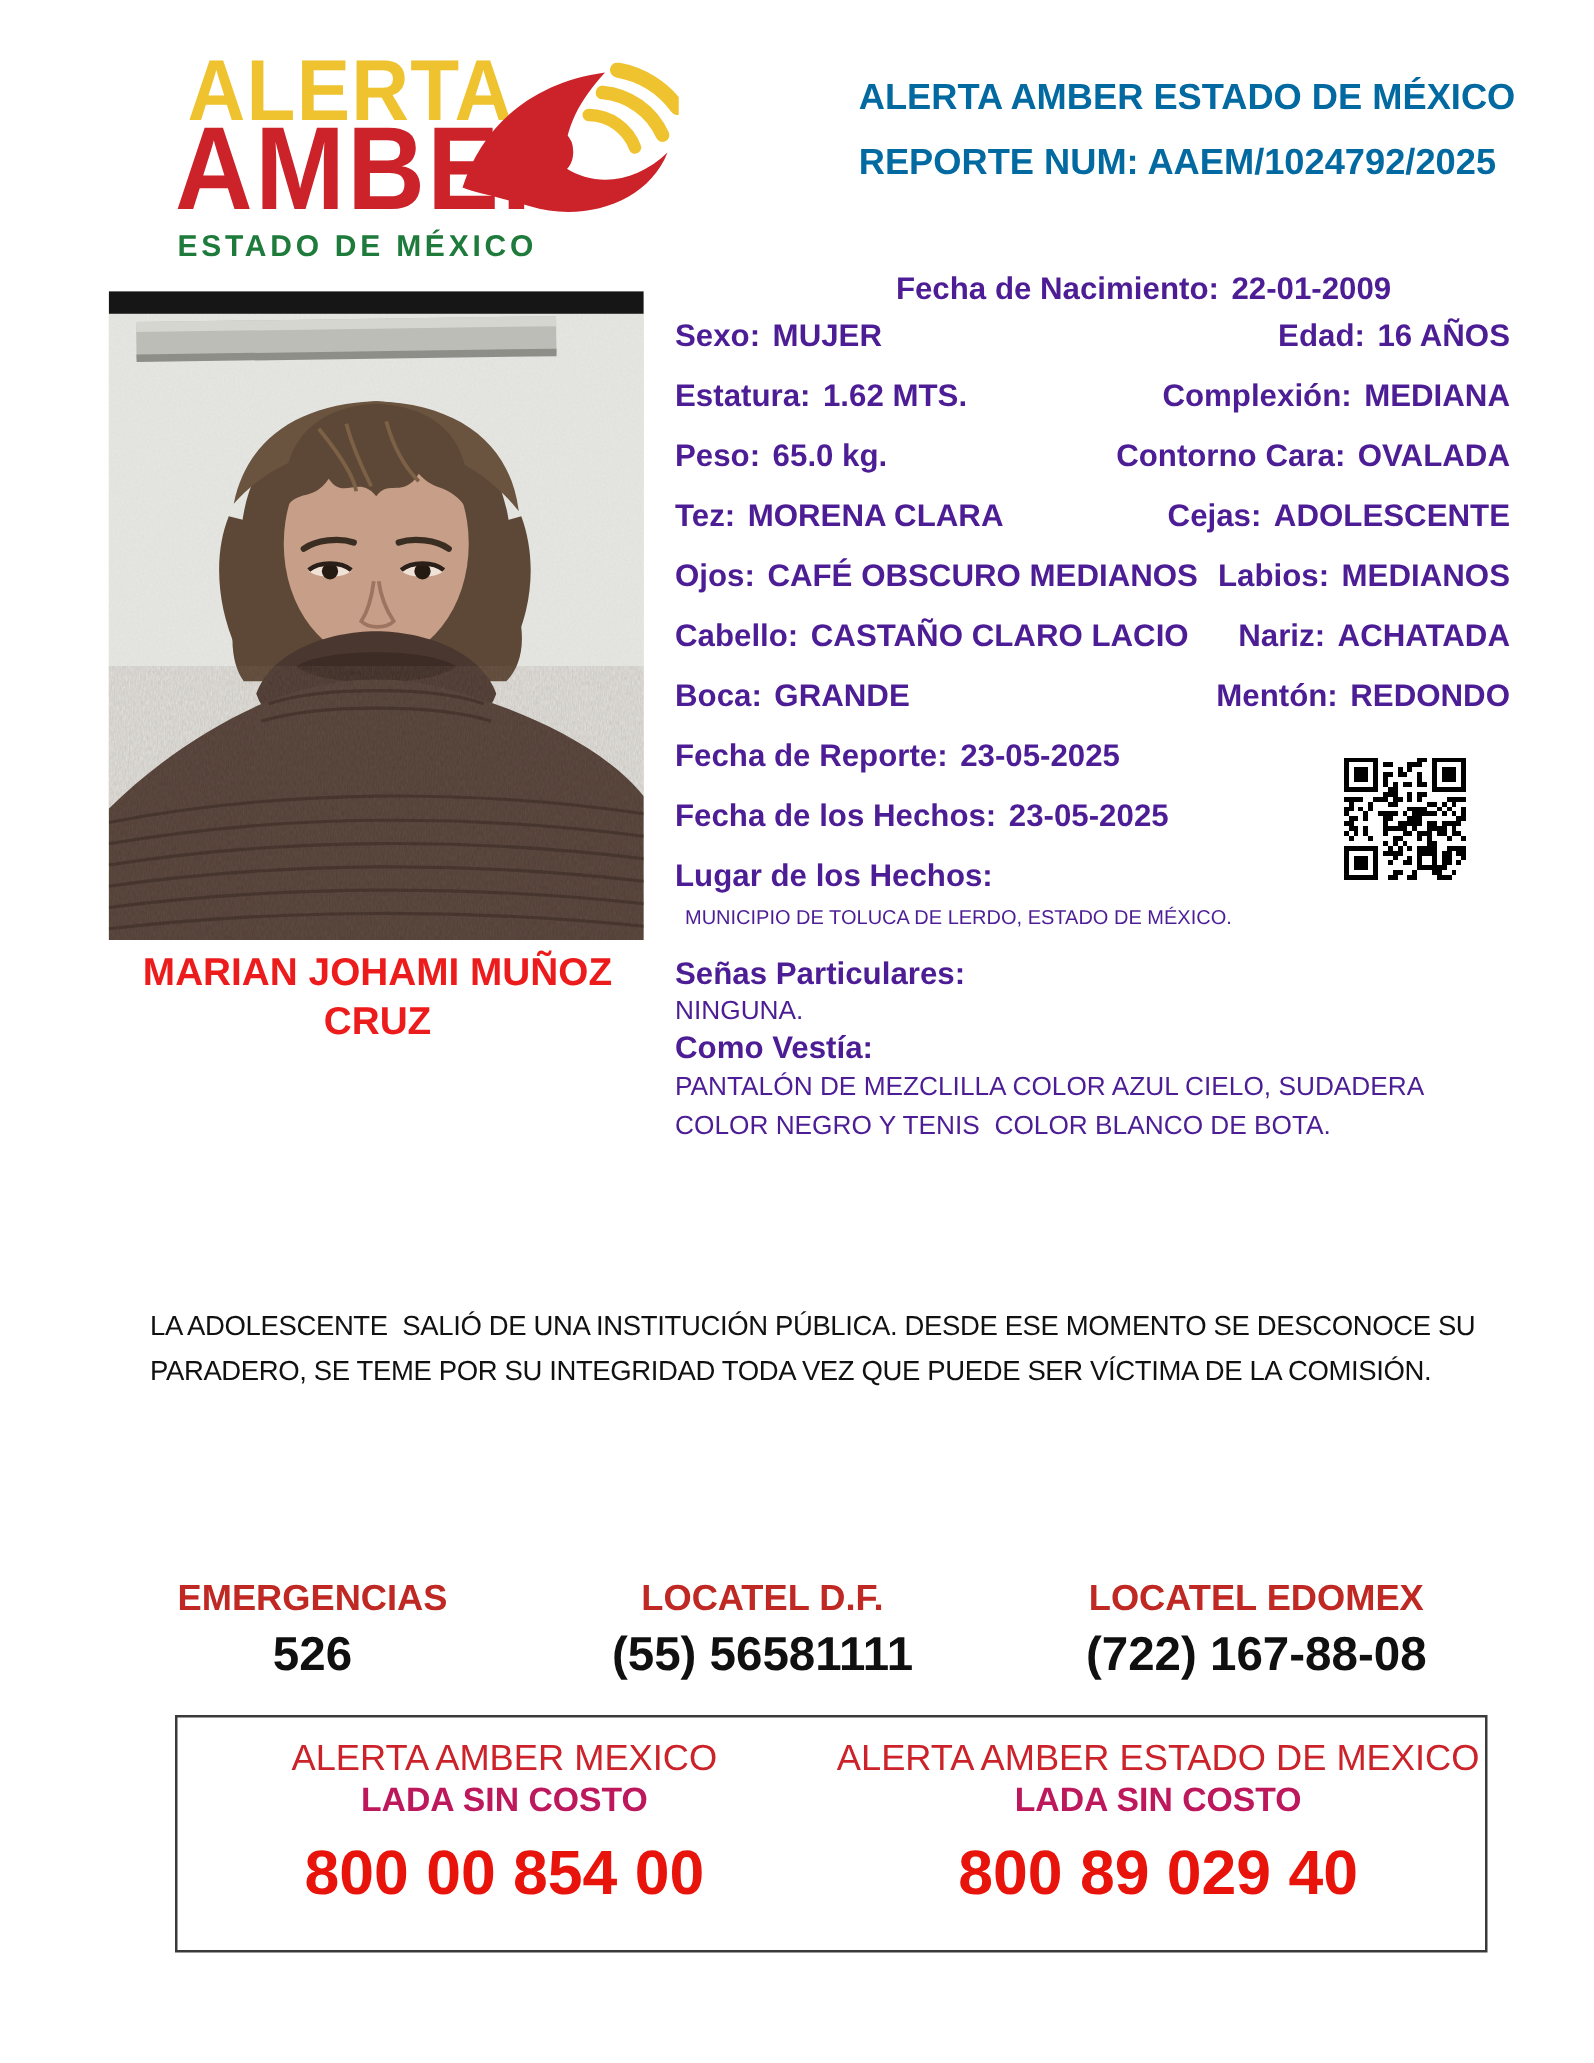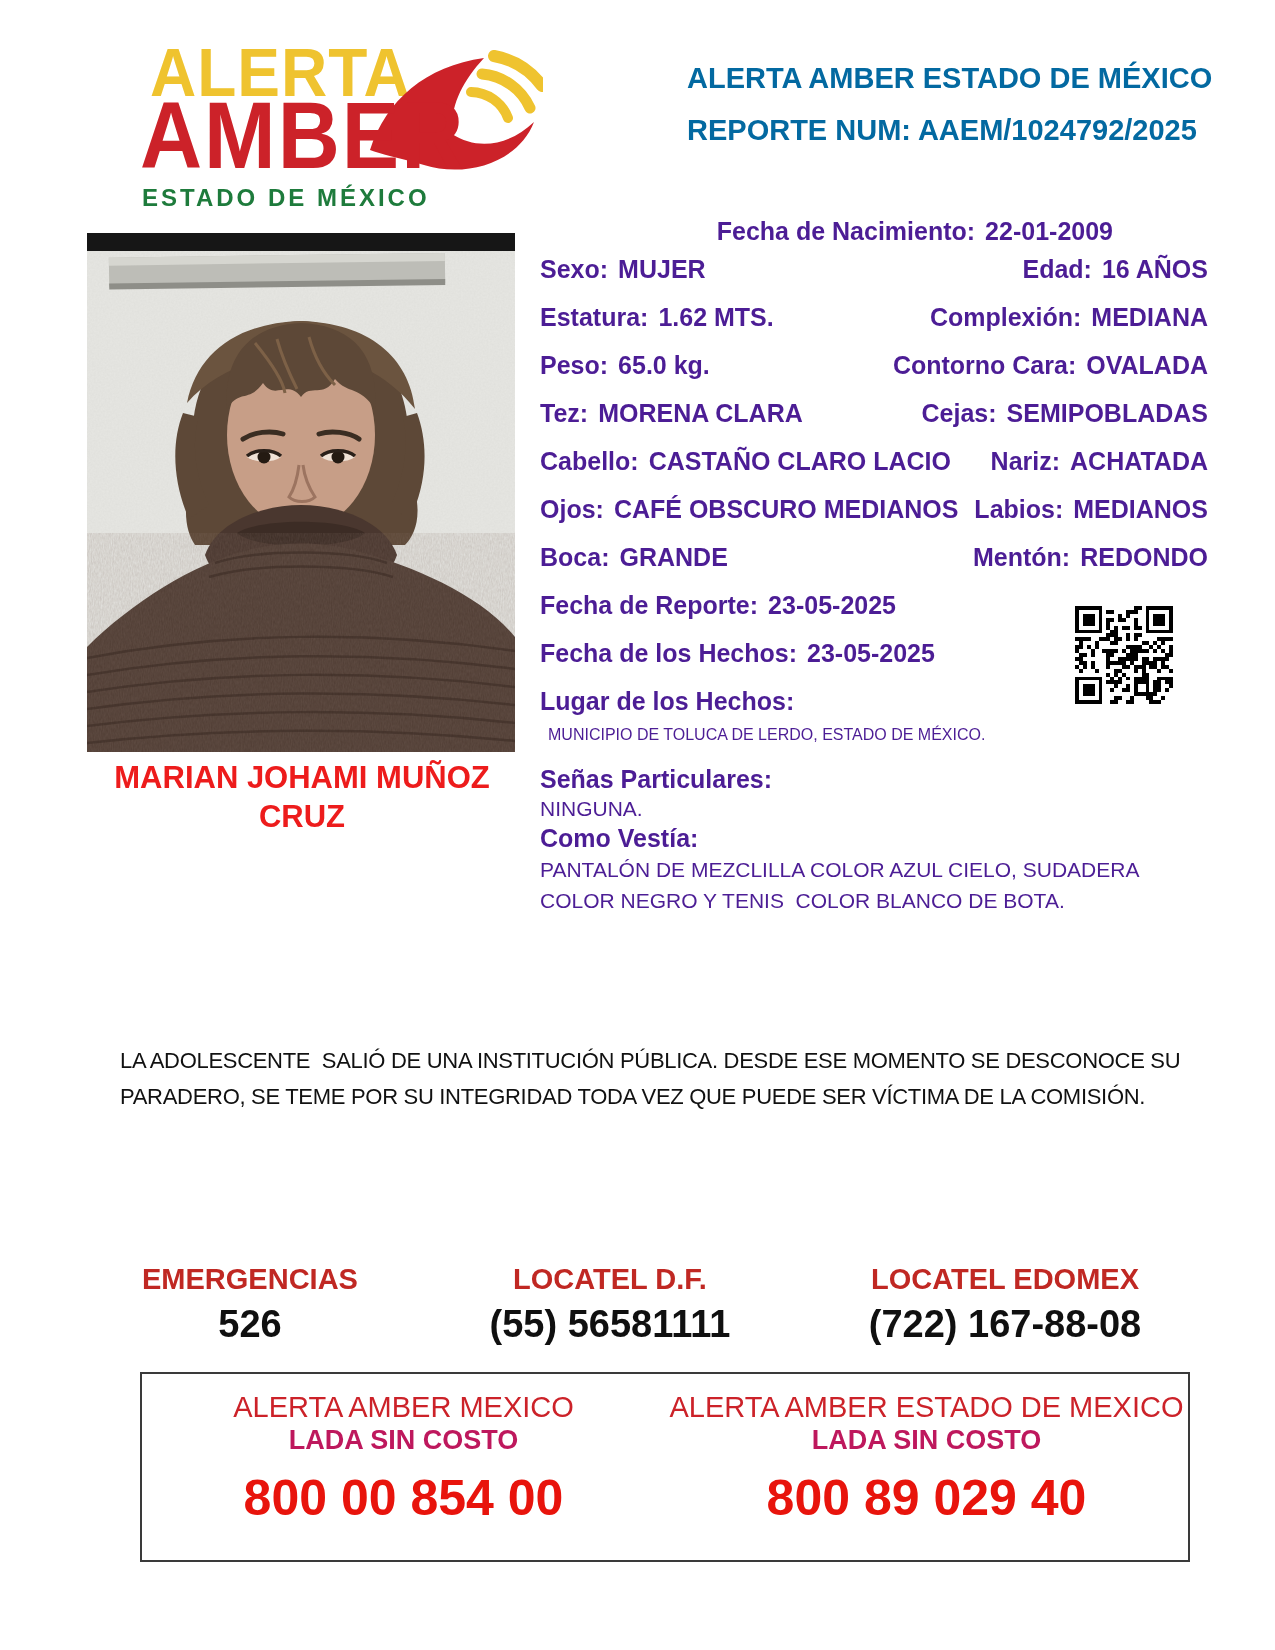--- a/index.html
+++ b/index.html
@@ -197,29 +197,29 @@
     <div class="d-row">
       <span><span class="lbl">Estatura:</span><span class="val">1.62 MTS.</span></span>
       <span><span class="lbl">Complexión:</span><span class="val">MEDIANA</span></span>
     </div>
     <div class="d-row">
       <span><span class="lbl">Peso:</span><span class="val">65.0 kg.</span></span>
       <span><span class="lbl">Contorno Cara:</span><span class="val">OVALADA</span></span>
     </div>
     <div class="d-row">
       <span><span class="lbl">Tez:</span><span class="val">MORENA CLARA</span></span>
-      <span><span class="lbl">Cejas:</span><span class="val">SEMIPOBLADAS</span></span>
+      <span><span class="lbl">Cejas:</span><span class="val">ADOLESCENTE</span></span>
+    </div>
+    <div class="d-row">
+      <span><span class="lbl">Ojos:</span><span class="val">CAFÉ OBSCURO MEDIANOS</span></span>
+      <span><span class="lbl">Labios:</span><span class="val">MEDIANOS</span></span>
     </div>
     <div class="d-row">
       <span><span class="lbl">Cabello:</span><span class="val">CASTAÑO CLARO LACIO</span></span>
       <span><span class="lbl">Nariz:</span><span class="val">ACHATADA</span></span>
-    </div>
-    <div class="d-row">
-      <span><span class="lbl">Ojos:</span><span class="val">CAFÉ OBSCURO MEDIANOS</span></span>
-      <span><span class="lbl">Labios:</span><span class="val">MEDIANOS</span></span>
     </div>
     <div class="d-row">
       <span><span class="lbl">Boca:</span><span class="val">GRANDE</span></span>
       <span><span class="lbl">Mentón:</span><span class="val">REDONDO</span></span>
     </div>
 
     <div class="d-single">
       <span class="lbl">Fecha de Reporte:</span><span class="val">23-05-2025</span>
     </div>
     <div class="d-single">

